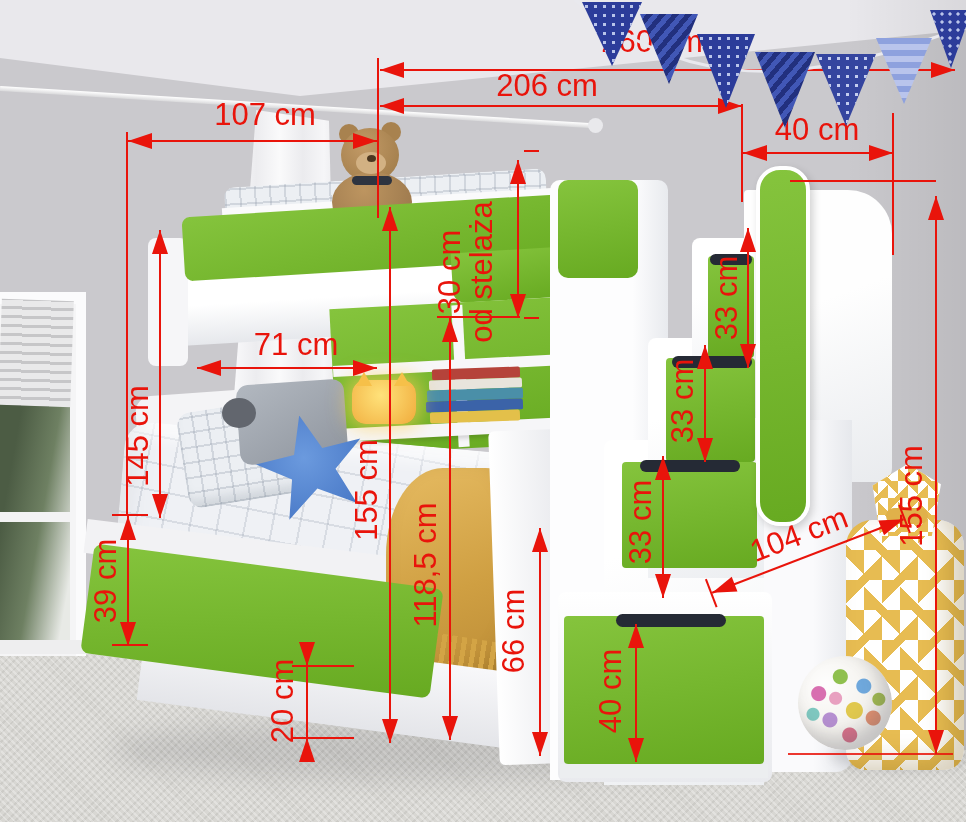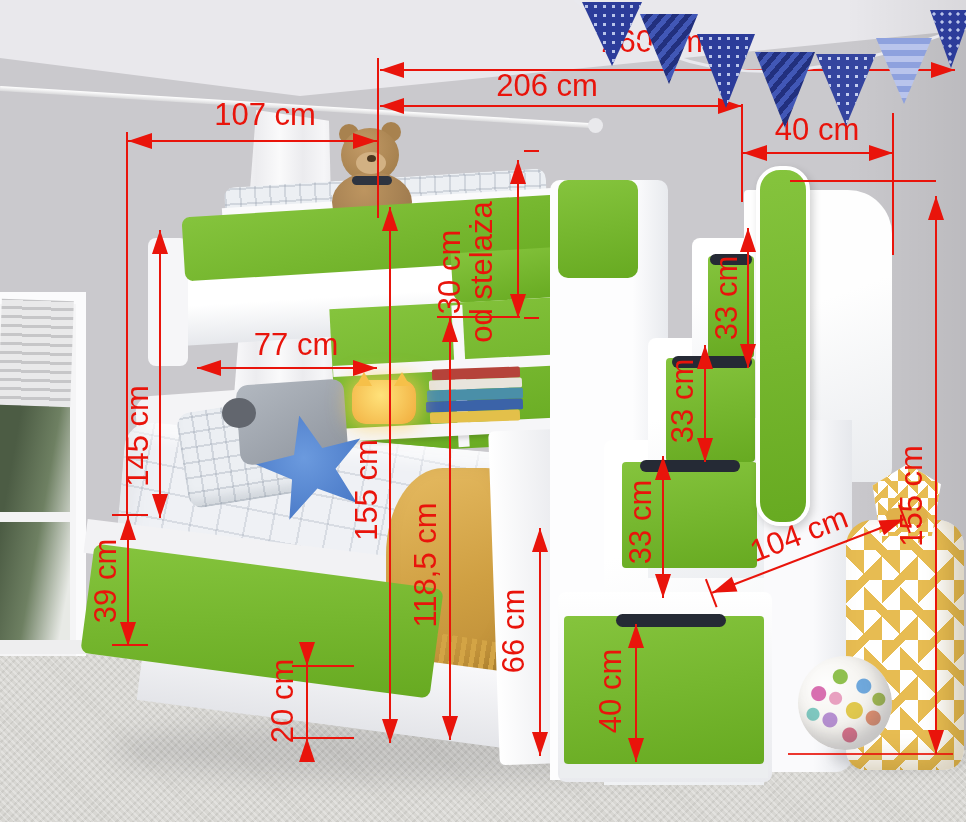--- a/index.html
+++ b/index.html
@@ -274,21 +274,21 @@
       <div class="dl" style="left:662px;top:456px;width:2px;height:142px;"></div>
       <i class="ar u" style="left:655px;top:456px;"></i>
       <i class="ar d" style="left:655px;top:574px;"></i>
       <span class="dlab rot" style="left:641px;top:522px;">33 cm</span>
     </div>
 
     <div>
       <div class="dl" style="left:197px;top:367px;width:180px;height:2px;"></div>
       <i class="ar l" style="left:197px;top:360px;"></i>
       <i class="ar r" style="left:353px;top:360px;"></i>
-      <span class="dlab" style="left:296px;top:345px;">77 cm</span>
+      <span class="dlab" style="left:296px;top:345px;">71 cm</span>
     </div>
 
     <div>
       <div class="dl" style="left:159px;top:230px;width:2px;height:288px;"></div>
       <i class="ar u" style="left:152px;top:230px;"></i>
       <i class="ar d" style="left:152px;top:494px;"></i>
       <span class="dlab rot" style="left:138px;top:436px;">145 cm</span>
     </div>
 
     <div>

